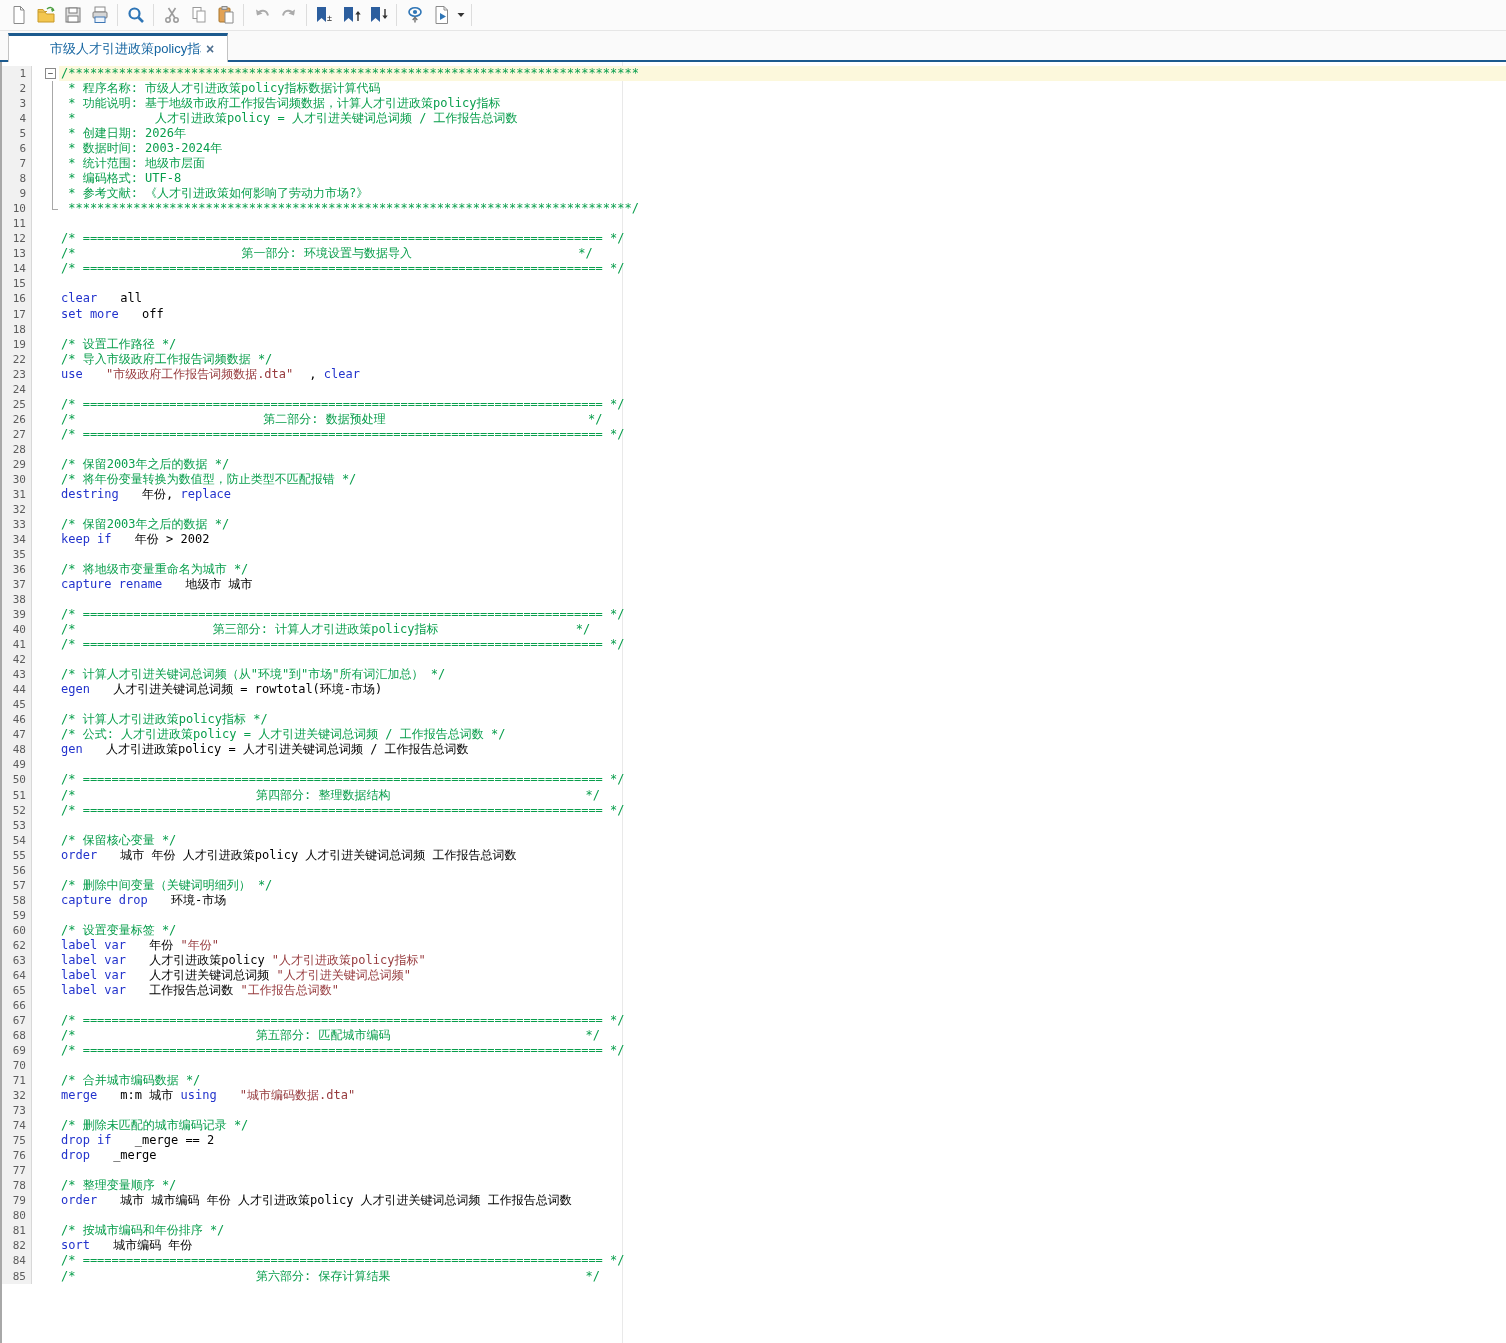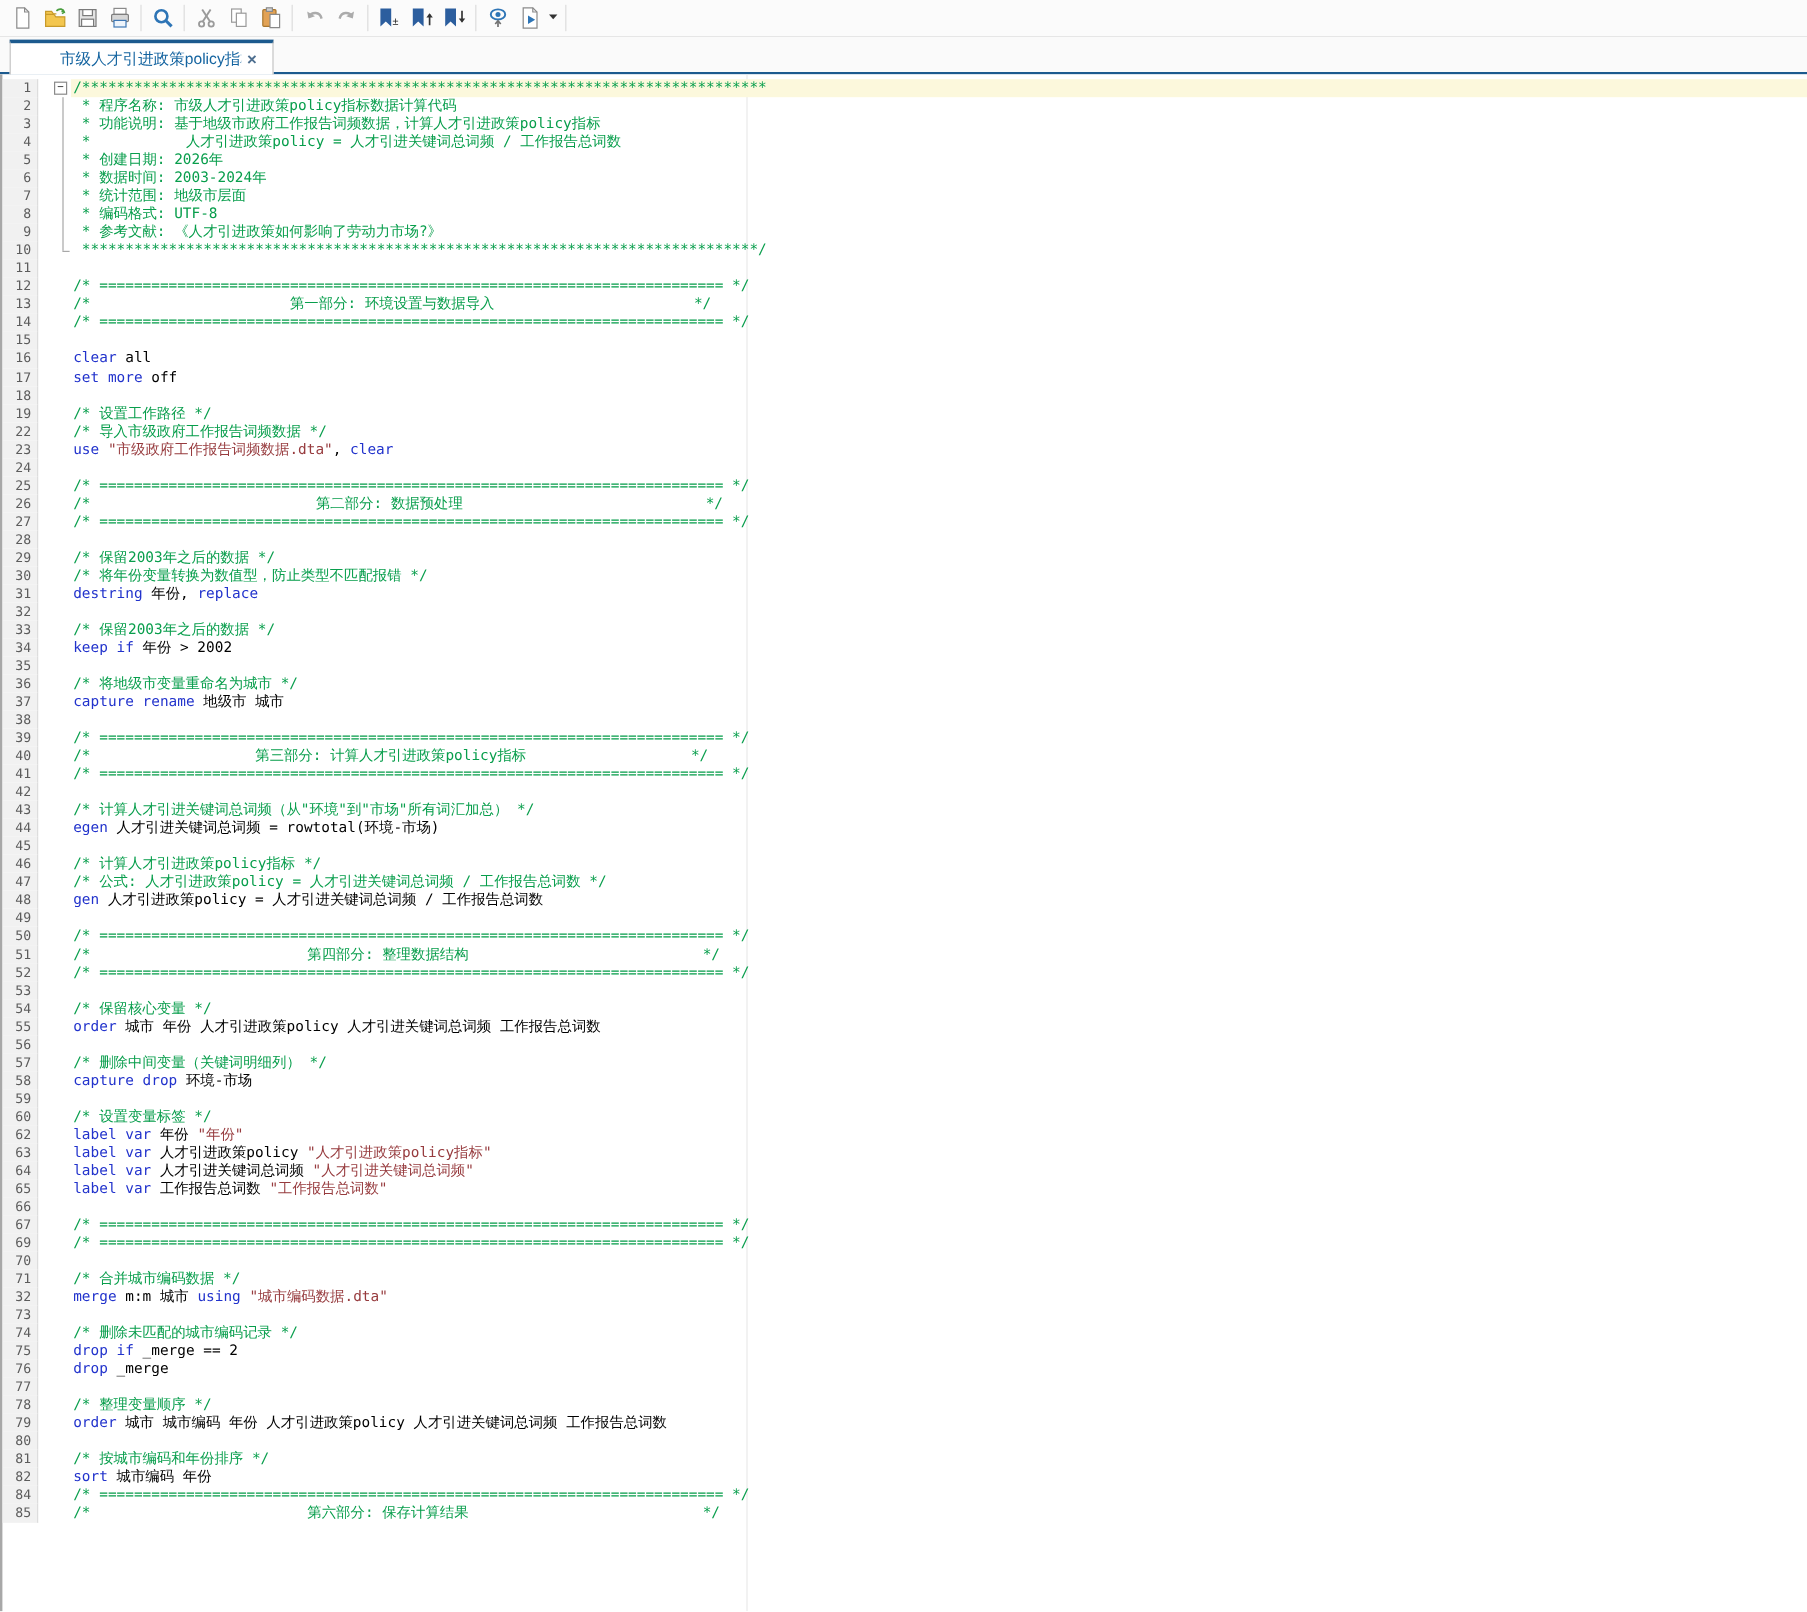--- a/index.html
+++ b/index.html
@@ -33,21 +33,21 @@
   .line { display:flex; height:15.04px; line-height:15.04px;
           font-family:"DejaVu Sans Mono","Liberation Mono",monospace; font-size:12px; }
   .num  { width:30px; flex:none; background:#f1f1f1; border-right:1px solid #d8d8d8;
           color:var(--line-number); font-size:11px; text-align:right; padding-right:5px; }
   .fold { width:27px; flex:none; background:#fff; position:relative; }
   .code { flex:1; white-space:pre; padding-left:2px; color:var(--plain); }
   .line.current .code { background:var(--current-line-bg); }
   .seg-c { color:var(--comment); }
   .seg-k { color:var(--keyword); }
   .seg-s { color:var(--string); }
-  .seg-t { color:var(--plain); }
+  .seg-t { color:var(--plain);margin-left:16px; }
   .foldbox { position:absolute; left:13px; top:2px; width:11px; height:11px; background:#fff;
              border:1px solid #8a8a8a; color:#333; font:9px/9px "DejaVu Sans Mono",monospace;
              text-align:center; cursor:default; }
   .fold-guide-v { position:absolute; left:50px; top:19px; width:1px; height:128px; background:#a8a8a8; }
   .fold-guide-h { position:absolute; left:50px; top:147px; width:6px; height:1px; background:#a8a8a8; }
 </style>
 </head>
 <body>
 
 <div class="screen">
@@ -524,20 +524,25 @@
           <span class="num">66</span>
           <span class="fold"></span>
           <span class="code"></span>
         </div>
         <div class="line">
           <span class="num">67</span>
           <span class="fold"></span>
           <span class="code"><span class="seg-c">/* ======================================================================== */</span></span>
         </div>
         <div class="line">
+          <span class="num">68</span>
+          <span class="fold"></span>
+          <span class="code"><span class="seg-c">/*                         第五部分: 匹配城市编码                           */</span></span>
+        </div>
+        <div class="line">
           <span class="num">69</span>
           <span class="fold"></span>
           <span class="code"><span class="seg-c">/* ======================================================================== */</span></span>
         </div>
         <div class="line">
           <span class="num">70</span>
           <span class="fold"></span>
           <span class="code"></span>
         </div>
         <div class="line">

